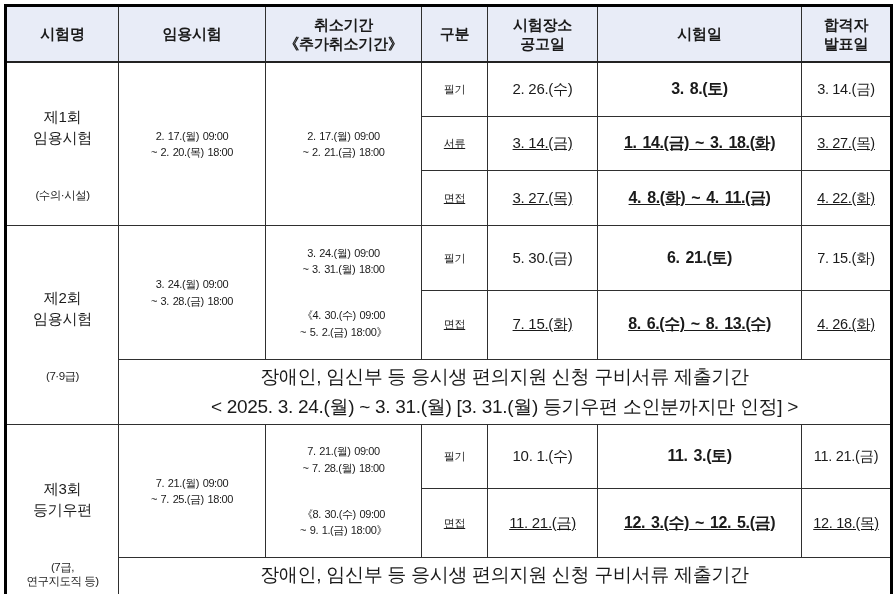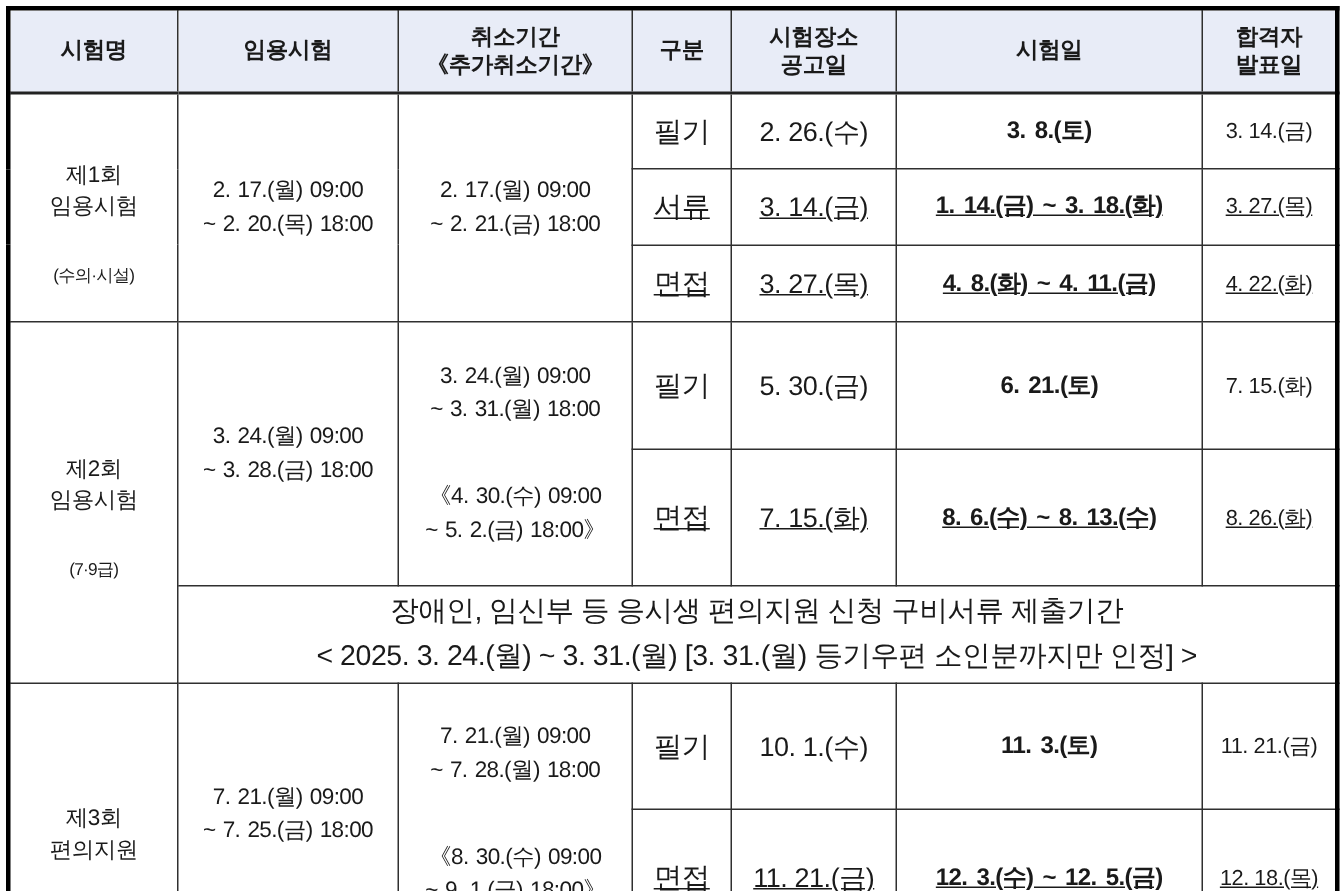--- a/index.html
+++ b/index.html
@@ -48,35 +48,35 @@
   tr.h60  { height: 59px; }
   tr.h62  { height: 61px; }
   tr.h64  { height: 63px; }
   tr.h66  { height: 65px; }
   tr.h67  { height: 66px; }
   
   td.name-cell { font-size: 15px; line-height: 1.4; letter-spacing: -0.3px; }
   td.name-cell .name-sub {
     font-size: 11.5px;
     line-height: 1.25;
-    margin-top: 8px;
+    margin-top: 19px;
     letter-spacing: -0.5px;
     white-space: pre-line;
   }
   td.name-cell .name-title { white-space: pre-line; margin-top: 20px; }
   td.period-cell {
-    font-size: 15px;
+    font-size: 11px;
     line-height: 1.5;
     letter-spacing: -0.4px;
     word-spacing: 1px;
   }
   td.period-cell .cancel-main { margin-bottom: 13px; white-space: pre-line; }
   td.period-cell .cancel-extra { white-space: pre-line; }
-  td.cat-cell    { font-size: 19px; letter-spacing: -0.3px; }
-  td.venue-cell  { font-size: 18px; letter-spacing: -0.3px; }
+  td.cat-cell    { font-size: 11px; letter-spacing: -0.3px; }
+  td.venue-cell  { font-size: 15px; letter-spacing: -0.3px; }
   td.exam-cell   { font-size: 16px; font-weight: bold; letter-spacing: -0.4px; word-spacing: 2px; }
   td.result-cell { font-size: 14.5px; letter-spacing: -0.3px; }
   td.note-cell   { font-size: 19px; line-height: 1.55; letter-spacing: -0.3px; }
   
   td.dotb { border-bottom: 1px dotted #777777; }
   td.dott { border-top: 1px dotted #777777; text-decoration: underline; }
 </style>
 </head>
 <body>
 
@@ -150,31 +150,31 @@
       </td>
       <td class="cat-cell dotb">필기</td>
       <td class="venue-cell dotb">5. 30.(금)</td>
       <td class="exam-cell dotb">6. 21.(토)</td>
       <td class="result-cell dotb">7. 15.(화)</td>
     </tr>
     <tr class="h64">
       <td class="cat-cell dott">면접</td>
       <td class="venue-cell dott">7. 15.(화)</td>
       <td class="exam-cell dott">8. 6.(수) ~ 8. 13.(수)</td>
-      <td class="result-cell dott">8. 26.(화)</td>
+      <td class="result-cell dott">4. 26.(화)</td>
     </tr>
     <tr class="h66">
       <td class="note-cell" colspan="6">장애인, 임신부 등 응시생 편의지원 신청 구비서류 제출기간
 &lt; 2025. 3. 24.(월) ~ 3. 31.(월) [3. 31.(월) 등기우편 소인분까지만 인정] &gt;</td>
     </tr>
 
     <tr class="h62">
       <td class="name-cell" rowspan="3">
         <div class="name-title">제3회
-편의지원</div>
+등기우편</div>
         <div class="name-sub">(7급,
 연구지도직 등)</div>
       </td>
       <td class="period-cell" rowspan="2">7. 21.(월) 09:00
 ~ 7. 25.(금) 18:00</td>
       <td class="period-cell" rowspan="2">
         <div class="cancel-main">7. 21.(월) 09:00
 ~ 7. 28.(월) 18:00</div>
         <div class="cancel-extra">《8. 30.(수) 09:00
 ~ 9. 1.(금) 18:00》</div>

